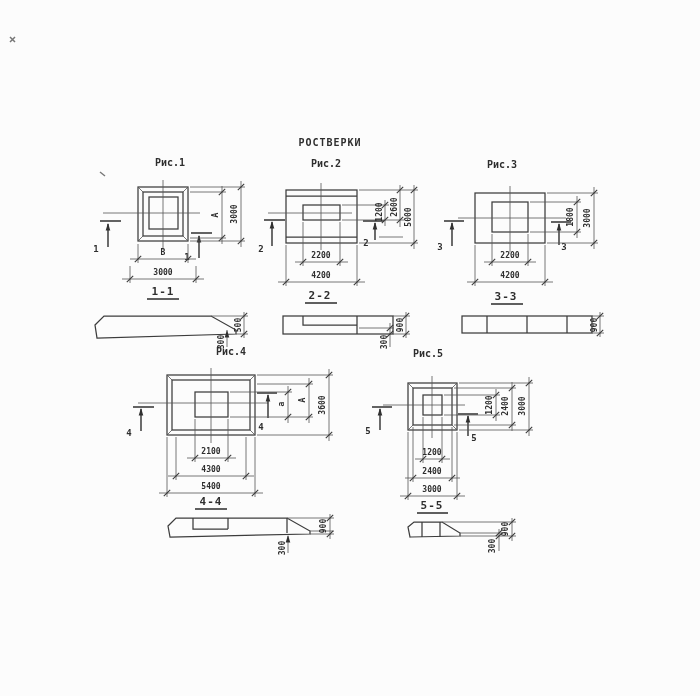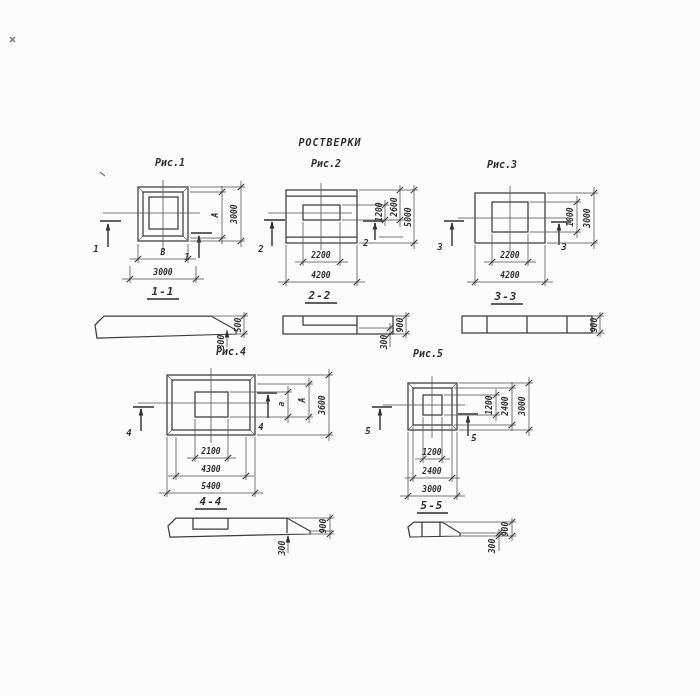--- a/index.html
+++ b/index.html
@@ -1,16 +1,16 @@
 <!DOCTYPE html>
 <html><head>
 <meta charset="utf-8">
 <style>
   html,body{margin:0;padding:0;}
-  .page{position:relative;width:700px;height:696px;background:#0f766e;overflow:hidden;font-style:italic;}
+  .page{position:relative;width:700px;height:696px;background:#0f766e;overflow:hidden;}
   svg{position:absolute;left:0;top:0;}
   svg text{font-family:"DejaVu Sans Mono","Liberation Mono",monospace;fill:#2e2e2e;}
   .outline{fill:none;stroke:#3c3c3c;stroke-width:1.25;}
   .shape{fill:#fcfcfc;stroke:#3c3c3c;stroke-width:1.25;}
   .thin{fill:none;stroke:#555;stroke-width:0.8;}
   .cutline{fill:none;stroke:#303030;stroke-width:1.4;}
   .ul{stroke:#2b2b2b;stroke-width:1.5;}
   .title{font-size:10px;font-weight:700;letter-spacing:1px;}
   .caption{font-size:10px;font-weight:700;}
   .seclabel{font-size:11px;font-weight:700;letter-spacing:1px;}

